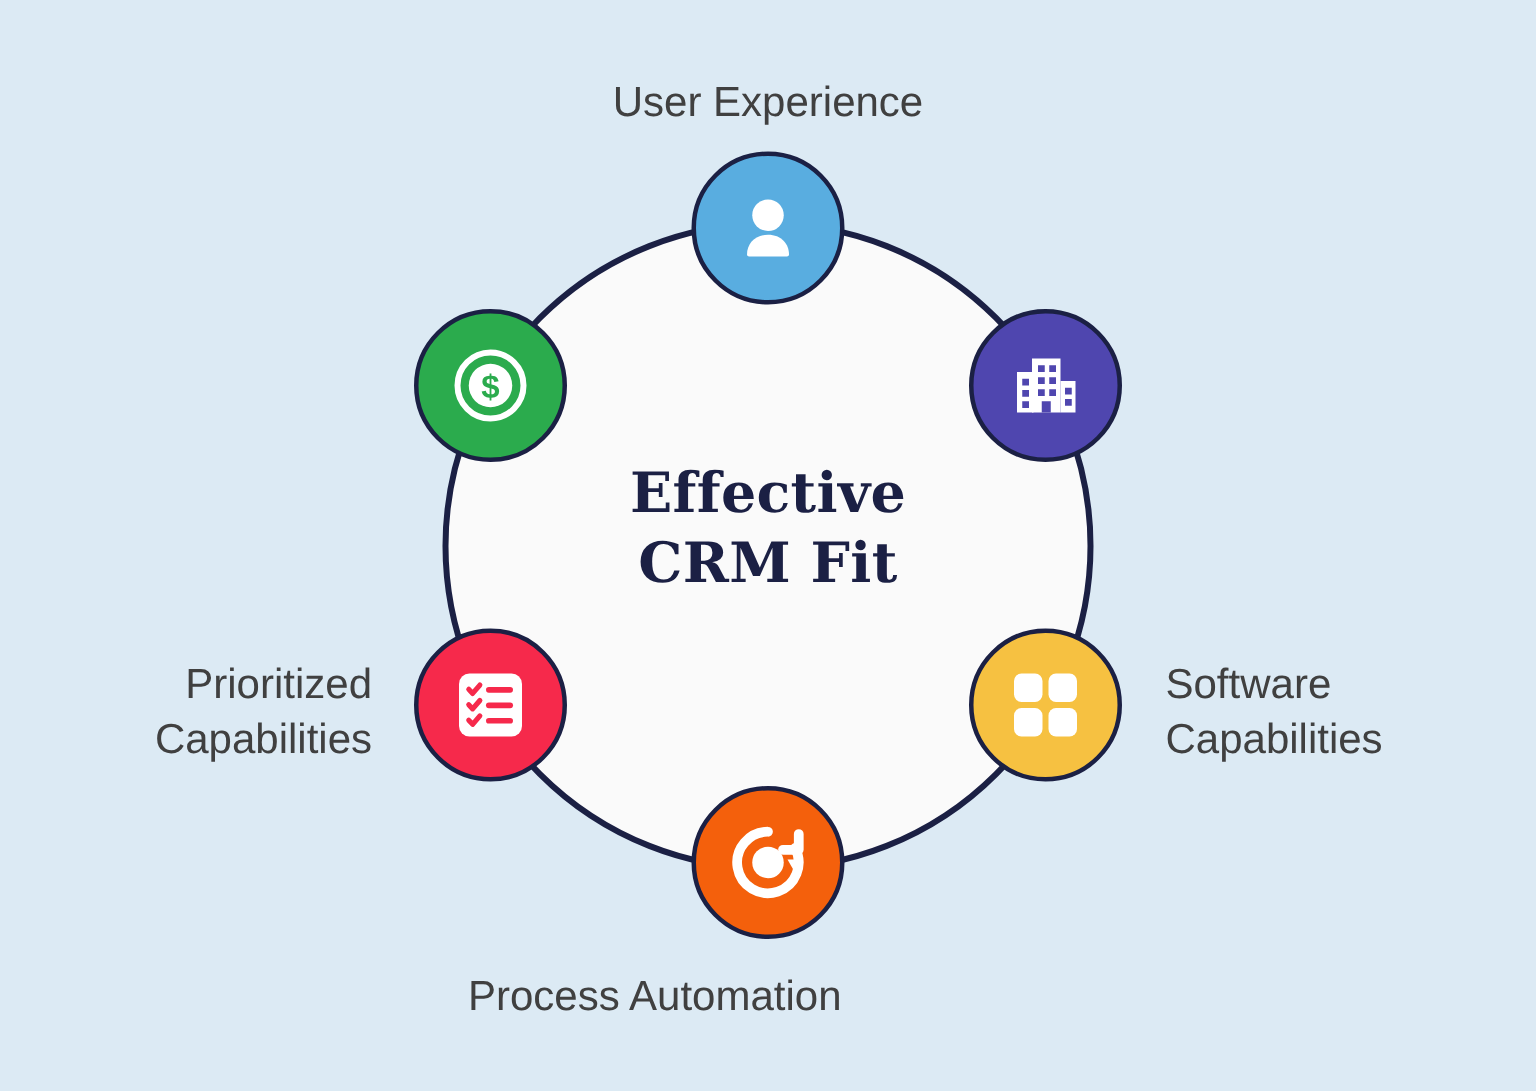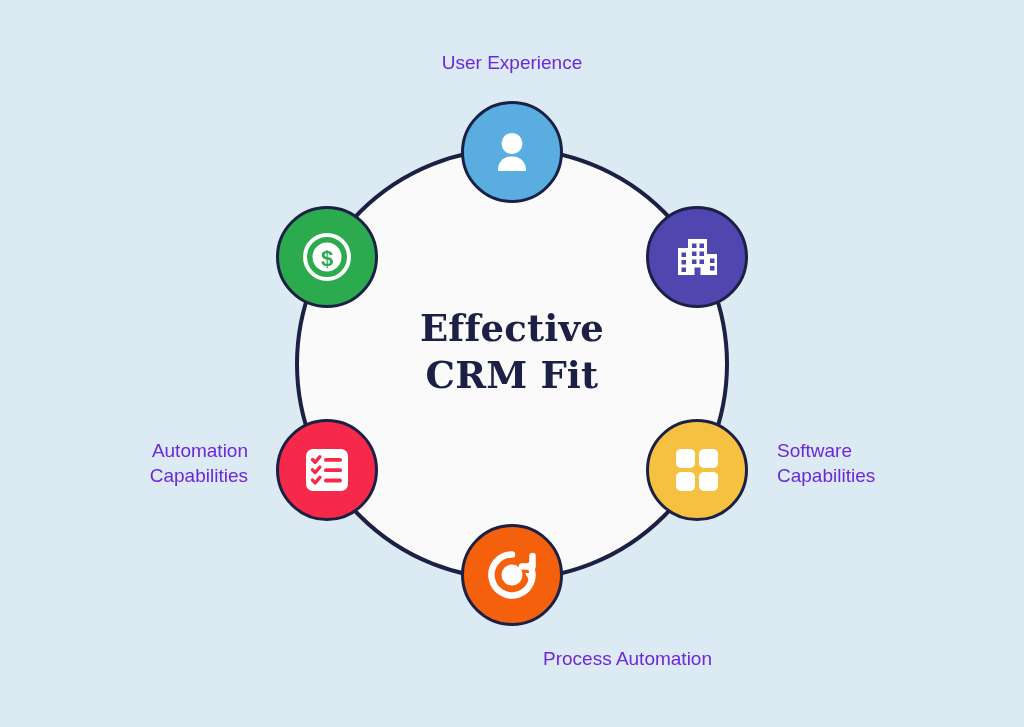--- a/index.html
+++ b/index.html
@@ -61,31 +61,31 @@
   .n-ux        { left: 461px; top: 101px;  background: #59ade0; }
   .n-vendor    { left: 646px; top: 206px;  background: #4f46af; }
   .n-software  { left: 646px; top: 419px;  background: #f6c141; }
   .n-process   { left: 461px; top: 524px;  background: #f4600c; }
   .n-priority  { left: 276px; top: 419px;  background: #f6294b; }
   .n-value     { left: 276px; top: 206px;  background: #2bab4d; }
 
   
   .label {
     position: absolute;
-    color: #6d28d9;
-    font-size: 19px;
+    color: #404040;
+    font-size: 28px;
     font-weight: 400;
     line-height: 1.32;
     white-space: pre-line;
   }
 
   .l-ux       { left: 312px; top: 50px;  width: 400px; text-align: center; }
   .l-vendor   { left: 777px; top: 222px; width: 235px; text-align: left; }
   .l-software { left: 777px; top: 438px; width: 240px; text-align: left; }
-  .l-process  { left: 312px; top: 646px; width: 400px; text-align: right; }
+  .l-process  { left: 312px; top: 646px; width: 400px; text-align: left; }
   .l-priority { left: 14px;  top: 438px; width: 234px; text-align: right; }
   .l-value    { left: 14px;  top: 241px; width: 234px; text-align: right; }
 </style>
 </head>
 <body>
 
 <div id="diagram">
 
   <div class="ring"></div>
 
@@ -161,21 +161,21 @@
           <path d="M10.5 35.1l2.6 2.8 4.8-5.6"></path>
         </g>
         <g fill="#f6294b">
           <rect x="22" y="13" width="18" height="3.8" rx="1.9"></rect>
           <rect x="22" y="23.3" width="18" height="3.8" rx="1.9"></rect>
           <rect x="22" y="33.6" width="18" height="3.8" rx="1.9"></rect>
         </g>
       </svg>
     </span>
   </div>
-  <div class="label l-priority">Automation
+  <div class="label l-priority">Prioritized
 Capabilities</div>
 
   <div class="node n-value">
     <span>
       <svg width="54" height="54" viewBox="0 0 54 54">
         <circle cx="27" cy="27" r="22" fill="none" stroke="#ffffff" stroke-width="4"></circle>
         <circle cx="27" cy="27" r="14.5" fill="#ffffff"></circle>
         <text x="27" y="35.5" text-anchor="middle" font-family="'Liberation Sans', sans-serif" font-size="22" font-weight="bold" fill="#2bab4d">$</text>
       </svg>
     </span>

